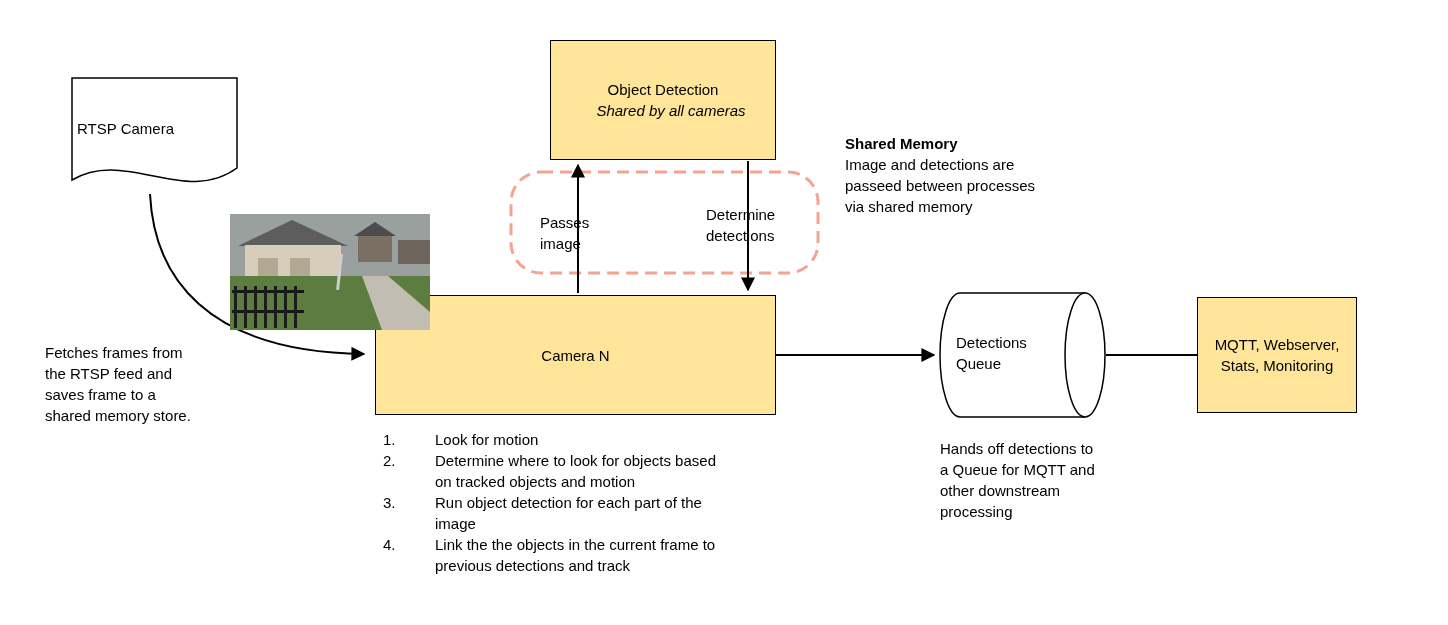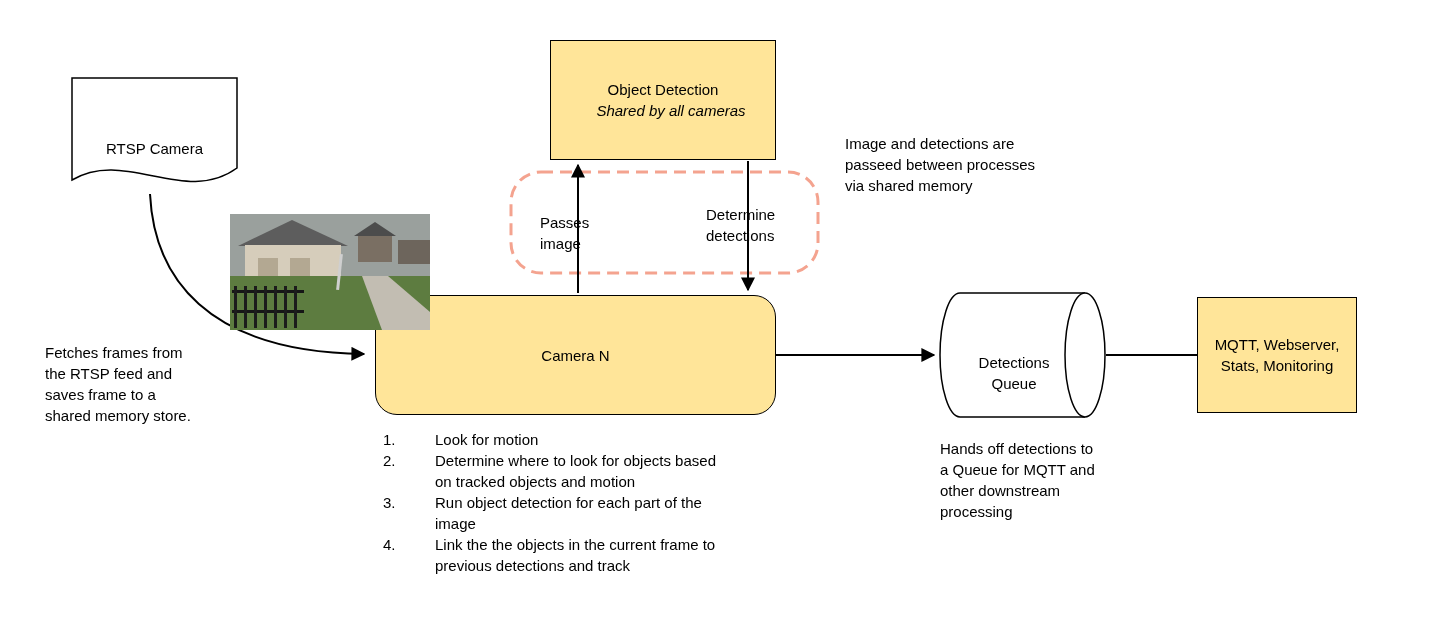--- a/index.html
+++ b/index.html
@@ -1,21 +1,21 @@
 <!DOCTYPE html>
 <html><head>
 <meta charset="utf-8">
 <style>
   html,body{margin:0;padding:0;background:#fff;}
   body{font-family:"Liberation Sans","DejaVu Sans",sans-serif;color:#000;}
   .canvas{position:relative;width:1448px;height:625px;background:#fff;overflow:hidden;}
   svg.layer{position:absolute;left:0;top:0;pointer-events:none;}
   .node{position:absolute;background:#ffe599;border:1px solid #000;display:flex;flex-direction:column;align-items:center;justify-content:center;text-align:center;font-size:15px;line-height:21px;box-sizing:border-box;}
   .plain-label{position:absolute;font-size:15px;line-height:21px;}
-  .center{text-align:center;margin-top:20px;}
+  .center{text-align:left;}
   .bold{font-weight:bold;}
   .italic{font-style:italic;margin-left:16px;}
   .steps{position:absolute;left:383px;top:429px;width:400px;font-size:15px;line-height:21px;}
   .step{display:flex;}
   .step-num{width:52px;flex:0 0 52px;}
   .step-text{width:292px;}
   .photo{position:absolute;left:230px;top:214px;width:200px;height:116px;}
 </style>
 </head>
 <body>
@@ -49,21 +49,21 @@
 
   <div class="plain-label center" style="left:77px;top:118px;width:155px;">RTSP Camera</div>
 
   <div class="plain-label" style="left:45px;top:342px;width:152px;">Fetches frames from the RTSP feed and saves frame to a shared memory store.</div>
 
   <div class="node" style="left:550px;top:40px;width:226px;height:120px;">
     <div>Object Detection</div>
     <div class="italic">Shared by all cameras</div>
   </div>
 
-  <div class="node" style="left:375px;top:295px;width:401px;height:120px;border-radius:22px;">
+  <div class="node" style="left:375px;top:295px;width:401px;height:120px;">
     <div>Camera N</div>
   </div>
 
   <div class="photo">
     <svg width="200" height="116" viewBox="0 0 200 116">
       <rect x="0" y="0" width="200" height="62" fill="#9aa09d"></rect>
       <rect x="128" y="20" width="34" height="28" fill="#7a6f63"></rect>
       <polygon points="124,22 145,8 166,22" fill="#4c4c4c"></polygon>
       <rect x="168" y="26" width="32" height="24" fill="#6d655c"></rect>
       <polygon points="8,32 62,6 118,32" fill="#5d5d5d"></polygon>
@@ -83,20 +83,21 @@
       <rect x="54" y="72" width="3" height="42" fill="#1c1c1c"></rect>
       <rect x="64" y="72" width="3" height="42" fill="#1c1c1c"></rect>
     </svg>
   </div>
 
   <div class="plain-label" style="left:540px;top:212px;width:62px;">Passes image</div>
 
   <div class="plain-label" style="left:706px;top:204px;width:82px;">Determine detections</div>
 
   <div class="plain-label" style="left:845px;top:133px;width:195px;">
+    <div class="bold">Shared Memory</div>
     <div>Image and detections are passeed between processes via shared memory</div>
   </div>
 
   <div class="steps">
     <div class="step">
       <span class="step-num">1.</span>
       <span class="step-text">Look for motion</span>
     </div>
     <div class="step">
       <span class="step-num">2.</span>

